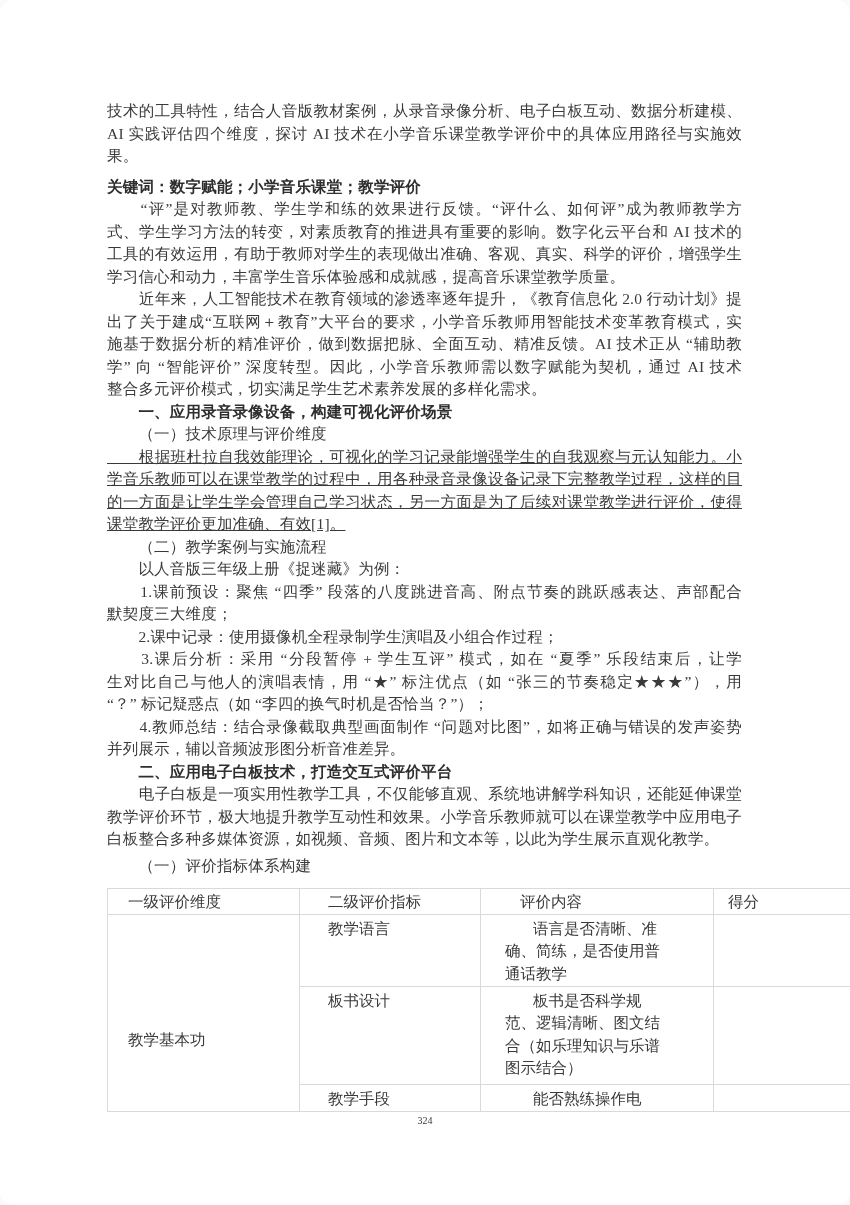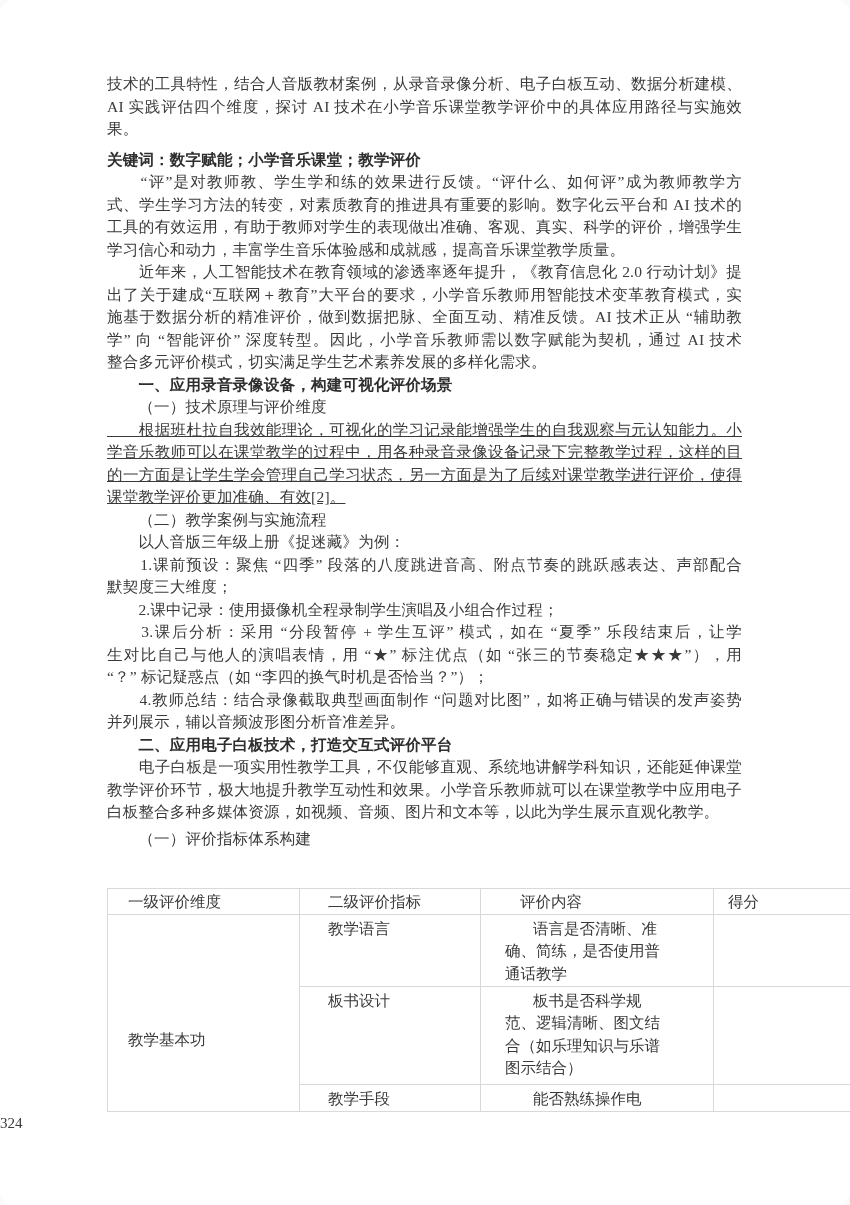--- a/index.html
+++ b/index.html
@@ -6,21 +6,21 @@
   .page {
     position:relative;
     width:850px; height:1205px;
     background:#ffffff;
     border-radius:14px;
     font-family:"Liberation Serif","DejaVu Serif",serif;
     color:#3a3a3a;
     overflow:hidden;
   }
   .content {
-    position:absolute; left:107px; top:73px; width:635px;
+    position:absolute; left:107px; top:100px; width:635px;
     font-size:15.5px;
   }
   .block { margin:0; }
   .line {
     line-height:22.5px; min-height:22.5px;
     text-align:left; white-space:nowrap;
     letter-spacing:0.2px;
   }
   .line.j {
     white-space:normal;
@@ -52,21 +52,21 @@
     vertical-align:middle;
     padding-top:56px;
   }
   .eval-table tr.r0 td { height:68px; }
   .eval-table tr.r1 td { height:94px; }
   .eval-table tr.r2 td { height:23px; }
   td.c3 .cell-line { line-height:22.5px; }
   td.c3 .cell-line.ind { text-indent:28px; }
   .page-number {
     position:absolute; top:1115px; left:0; width:850px;
-    font-size:15px; color:#3a3a3a;
+    text-align:center; font-size:10px; color:#3a3a3a;
     font-family:"Liberation Serif","DejaVu Serif",serif;
   }
 </style>
 </head>
 <body>
 
 <div class="page">
 
   <div class="content" id="doc-blocks">
       <div class="block" style="margin-top: 0px;">
@@ -93,21 +93,21 @@
       <div class="block bold" style="margin-top: 0px;">
         <div class="line">　　一、应用录音录像设备，构建可视化评价场景</div>
       </div>
       <div class="block" style="margin-top: 0px;">
         <div class="line">　　（一）技术原理与评价维度</div>
       </div>
       <div class="block" style="margin-top: 0px; text-decoration: underline;">
         <div class="line j">　　根据班杜拉自我效能理论，可视化的学习记录能增强学生的自我观察与元认知能力。小</div>
         <div class="line j">学音乐教师可以在课堂教学的过程中，用各种录音录像设备记录下完整教学过程，这样的目</div>
         <div class="line j">的一方面是让学生学会管理自己学习状态，另一方面是为了后续对课堂教学进行评价，使得</div>
-        <div class="line">课堂教学评价更加准确、有效[2]。</div>
+        <div class="line">课堂教学评价更加准确、有效[1]。</div>
       </div>
       <div class="block" style="margin-top: 0px;">
         <div class="line">　　（二）教学案例与实施流程</div>
       </div>
       <div class="block" style="margin-top: 0px;">
         <div class="line">　　以人音版三年级上册《捉迷藏》为例：</div>
       </div>
       <div class="block" style="margin-top: 0px;">
         <div class="line j">　　1.课前预设：聚焦 “四季” 段落的八度跳进音高、附点节奏的跳跃感表达、声部配合</div>
         <div class="line">默契度三大维度；</div>

